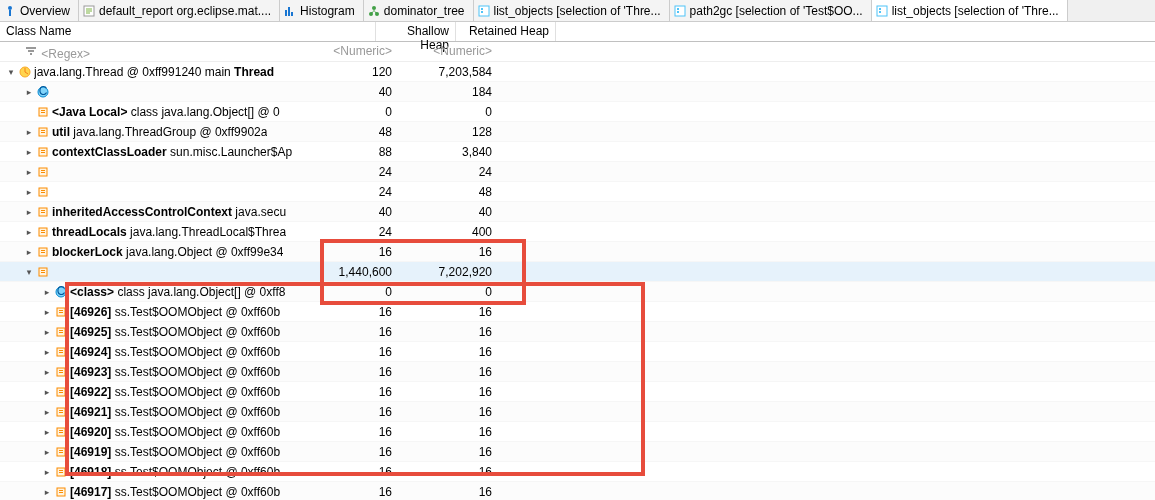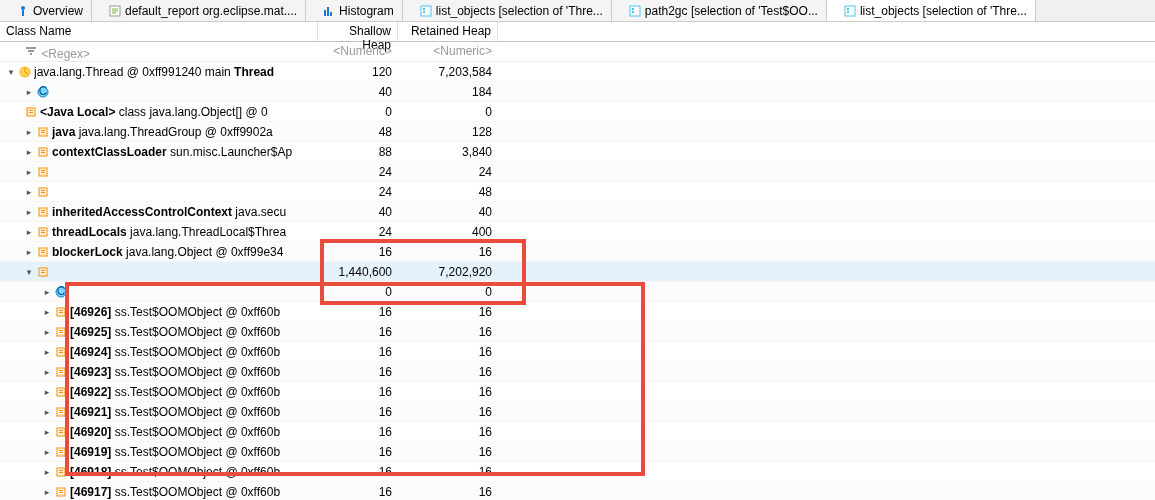--- a/index.html
+++ b/index.html
@@ -1,25 +1,25 @@
 <!DOCTYPE html>
 <html><head>
 <meta charset="utf-8">
 <style>
 * { margin: 0; padding: 0; box-sizing: border-box; font-family: "Segoe UI", Tahoma, sans-serif; font-size: 12px; }
 body { background: #fff; width: 1155px; height: 500px; overflow: hidden; position: relative; }
 
 .tabs { display: flex; background: #f0f0f0; border-bottom: 1px solid #ccc; height: 22px; }
-.tab { display: flex; align-items: center; padding: 2px 8px 2px 16px; border-right: 1px solid #ccc; background: #f4f4f4; cursor: pointer; white-space: nowrap; gap: 3px; }
+.tab { display: flex; align-items: center; padding: 2px 8px 2px 3px; border-right: 1px solid #ccc; background: #f4f4f4; cursor: pointer; white-space: nowrap; gap: 3px; }
 .tab.active { background: #fff; }
 .tab .i { width: 14px; height: 14px; flex-shrink: 0; }
 
 .header { display: flex; background: #fff; border-bottom: 1px solid #c0c0c0; height: 20px; }
 .header .col { padding: 2px 6px; border-right: 1px solid #e0e0e0; }
-.col-class { width: 318px; }
+.col-class { width: 376px; }
 .col-shallow { width: 80px; text-align: right; }
 .col-retained { width: 100px; text-align: right; }
 
 .filter-row { display: flex; height: 20px; border-bottom: 1px solid #eee; color: #999; }
 .filter-row .cell { padding: 2px 6px; }
 .filter-class { width: 318px; padding-left: 24px !important; }
 .filter-num { text-align: right; }
 
 .tree { }
 .row { display: flex; height: 20px; align-items: center; border-bottom: 1px solid #f6f6f6; }
@@ -59,20 +59,29 @@
     <div class="tab">
       <svg class="i" viewBox="0 0 14 14">
         <rect x="2" y="6" width="2" height="6" fill="#1976d2"></rect>
         <rect x="5" y="3" width="2" height="9" fill="#1976d2"></rect>
         <rect x="8" y="8" width="2" height="4" fill="#1976d2"></rect>
       </svg>
       <span>Histogram</span>
     </div>
     <div class="tab">
       <svg class="i" viewBox="0 0 14 14">
+        <circle cx="7" cy="4" r="2" fill="#43a047"></circle>
+        <circle cx="4" cy="10" r="2" fill="#43a047"></circle>
+        <circle cx="10" cy="10" r="2" fill="#43a047"></circle>
+        <path d="M7 6v2M6 8l-2 1M8 8l2 1" stroke="#43a047"></path>
+      </svg>
+      <span>dominator_tree</span>
+    </div>
+    <div class="tab">
+      <svg class="i" viewBox="0 0 14 14">
         <rect x="2" y="2" width="10" height="10" fill="#fff" stroke="#4fc3f7"></rect>
         <rect x="4" y="4" width="2" height="2" fill="#4fc3f7"></rect>
         <rect x="4" y="7" width="2" height="2" fill="#4fc3f7"></rect>
       </svg>
       <span>list_objects [selection of 'Thre...</span>
     </div>
     <div class="tab">
       <svg class="i" viewBox="0 0 14 14">
         <rect x="2" y="2" width="10" height="10" fill="#fff" stroke="#4fc3f7"></rect>
         <rect x="4" y="4" width="2" height="2" fill="#4fc3f7"></rect>
@@ -127,41 +136,41 @@
         <span class="twisty">▸</span>
         <svg class="oi" viewBox="0 0 14 14">
           <circle cx="7" cy="7" r="5" fill="#81d4fa" stroke="#0288d1"></circle>
           <text x="7" y="10" font-size="8" text-anchor="middle" fill="#01579b">C</text>
         </svg>
       </div>
       <div class="cell sh">40</div>
       <div class="cell rt">184</div>
     </div>
     <div class="row">
-      <div class="cell name" style="padding-left:12px">
+      <div class="cell name" style="padding-left:24px">
         <span class="twisty"></span>
         <svg class="oi" viewBox="0 0 14 14">
           <rect x="3" y="3" width="8" height="8" fill="#fff3e0" stroke="#fb8c00"></rect>
           <rect x="5" y="5" width="4" height="1" fill="#fb8c00"></rect>
           <rect x="5" y="7" width="4" height="1" fill="#fb8c00"></rect>
         </svg>
         <span class="txt"><b>&lt;Java Local&gt;</b> class java.lang.Object[] @ 0</span>
       </div>
       <div class="cell sh">0</div>
       <div class="cell rt">0</div>
     </div>
     <div class="row">
       <div class="cell name" style="padding-left:24px">
         <span class="twisty">▸</span>
         <svg class="oi" viewBox="0 0 14 14">
           <rect x="3" y="3" width="8" height="8" fill="#fff3e0" stroke="#fb8c00"></rect>
           <rect x="5" y="5" width="4" height="1" fill="#fb8c00"></rect>
           <rect x="5" y="7" width="4" height="1" fill="#fb8c00"></rect>
         </svg>
-        <span class="txt"><b>java</b> java.lang.ThreadGroup @ 0xff9902a</span>
+        <span class="txt"><b>util</b> java.lang.ThreadGroup @ 0xff9902a</span>
       </div>
       <div class="cell sh">48</div>
       <div class="cell rt">128</div>
     </div>
     <div class="row">
       <div class="cell name" style="padding-left:24px">
         <span class="twisty">▸</span>
         <svg class="oi" viewBox="0 0 14 14">
           <rect x="3" y="3" width="8" height="8" fill="#fff3e0" stroke="#fb8c00"></rect>
           <rect x="5" y="5" width="4" height="1" fill="#fb8c00"></rect>
@@ -247,20 +256,21 @@
       <div class="cell sh">1,440,600</div>
       <div class="cell rt">7,202,920</div>
     </div>
     <div class="row">
       <div class="cell name" style="padding-left:42px">
         <span class="twisty">▸</span>
         <svg class="oi" viewBox="0 0 14 14">
           <circle cx="7" cy="7" r="5" fill="#81d4fa" stroke="#0288d1"></circle>
           <text x="7" y="10" font-size="8" text-anchor="middle" fill="#01579b">C</text>
         </svg>
+        <span class="txt"><b>&lt;class&gt;</b> class java.lang.Object[] @ 0xff8</span>
       </div>
       <div class="cell sh">0</div>
       <div class="cell rt">0</div>
     </div>
     <div class="row">
       <div class="cell name" style="padding-left:42px">
         <span class="twisty">▸</span>
         <svg class="oi" viewBox="0 0 14 14">
           <rect x="3" y="3" width="8" height="8" fill="#fff3e0" stroke="#fb8c00"></rect>
           <rect x="5" y="5" width="4" height="1" fill="#fb8c00"></rect>

